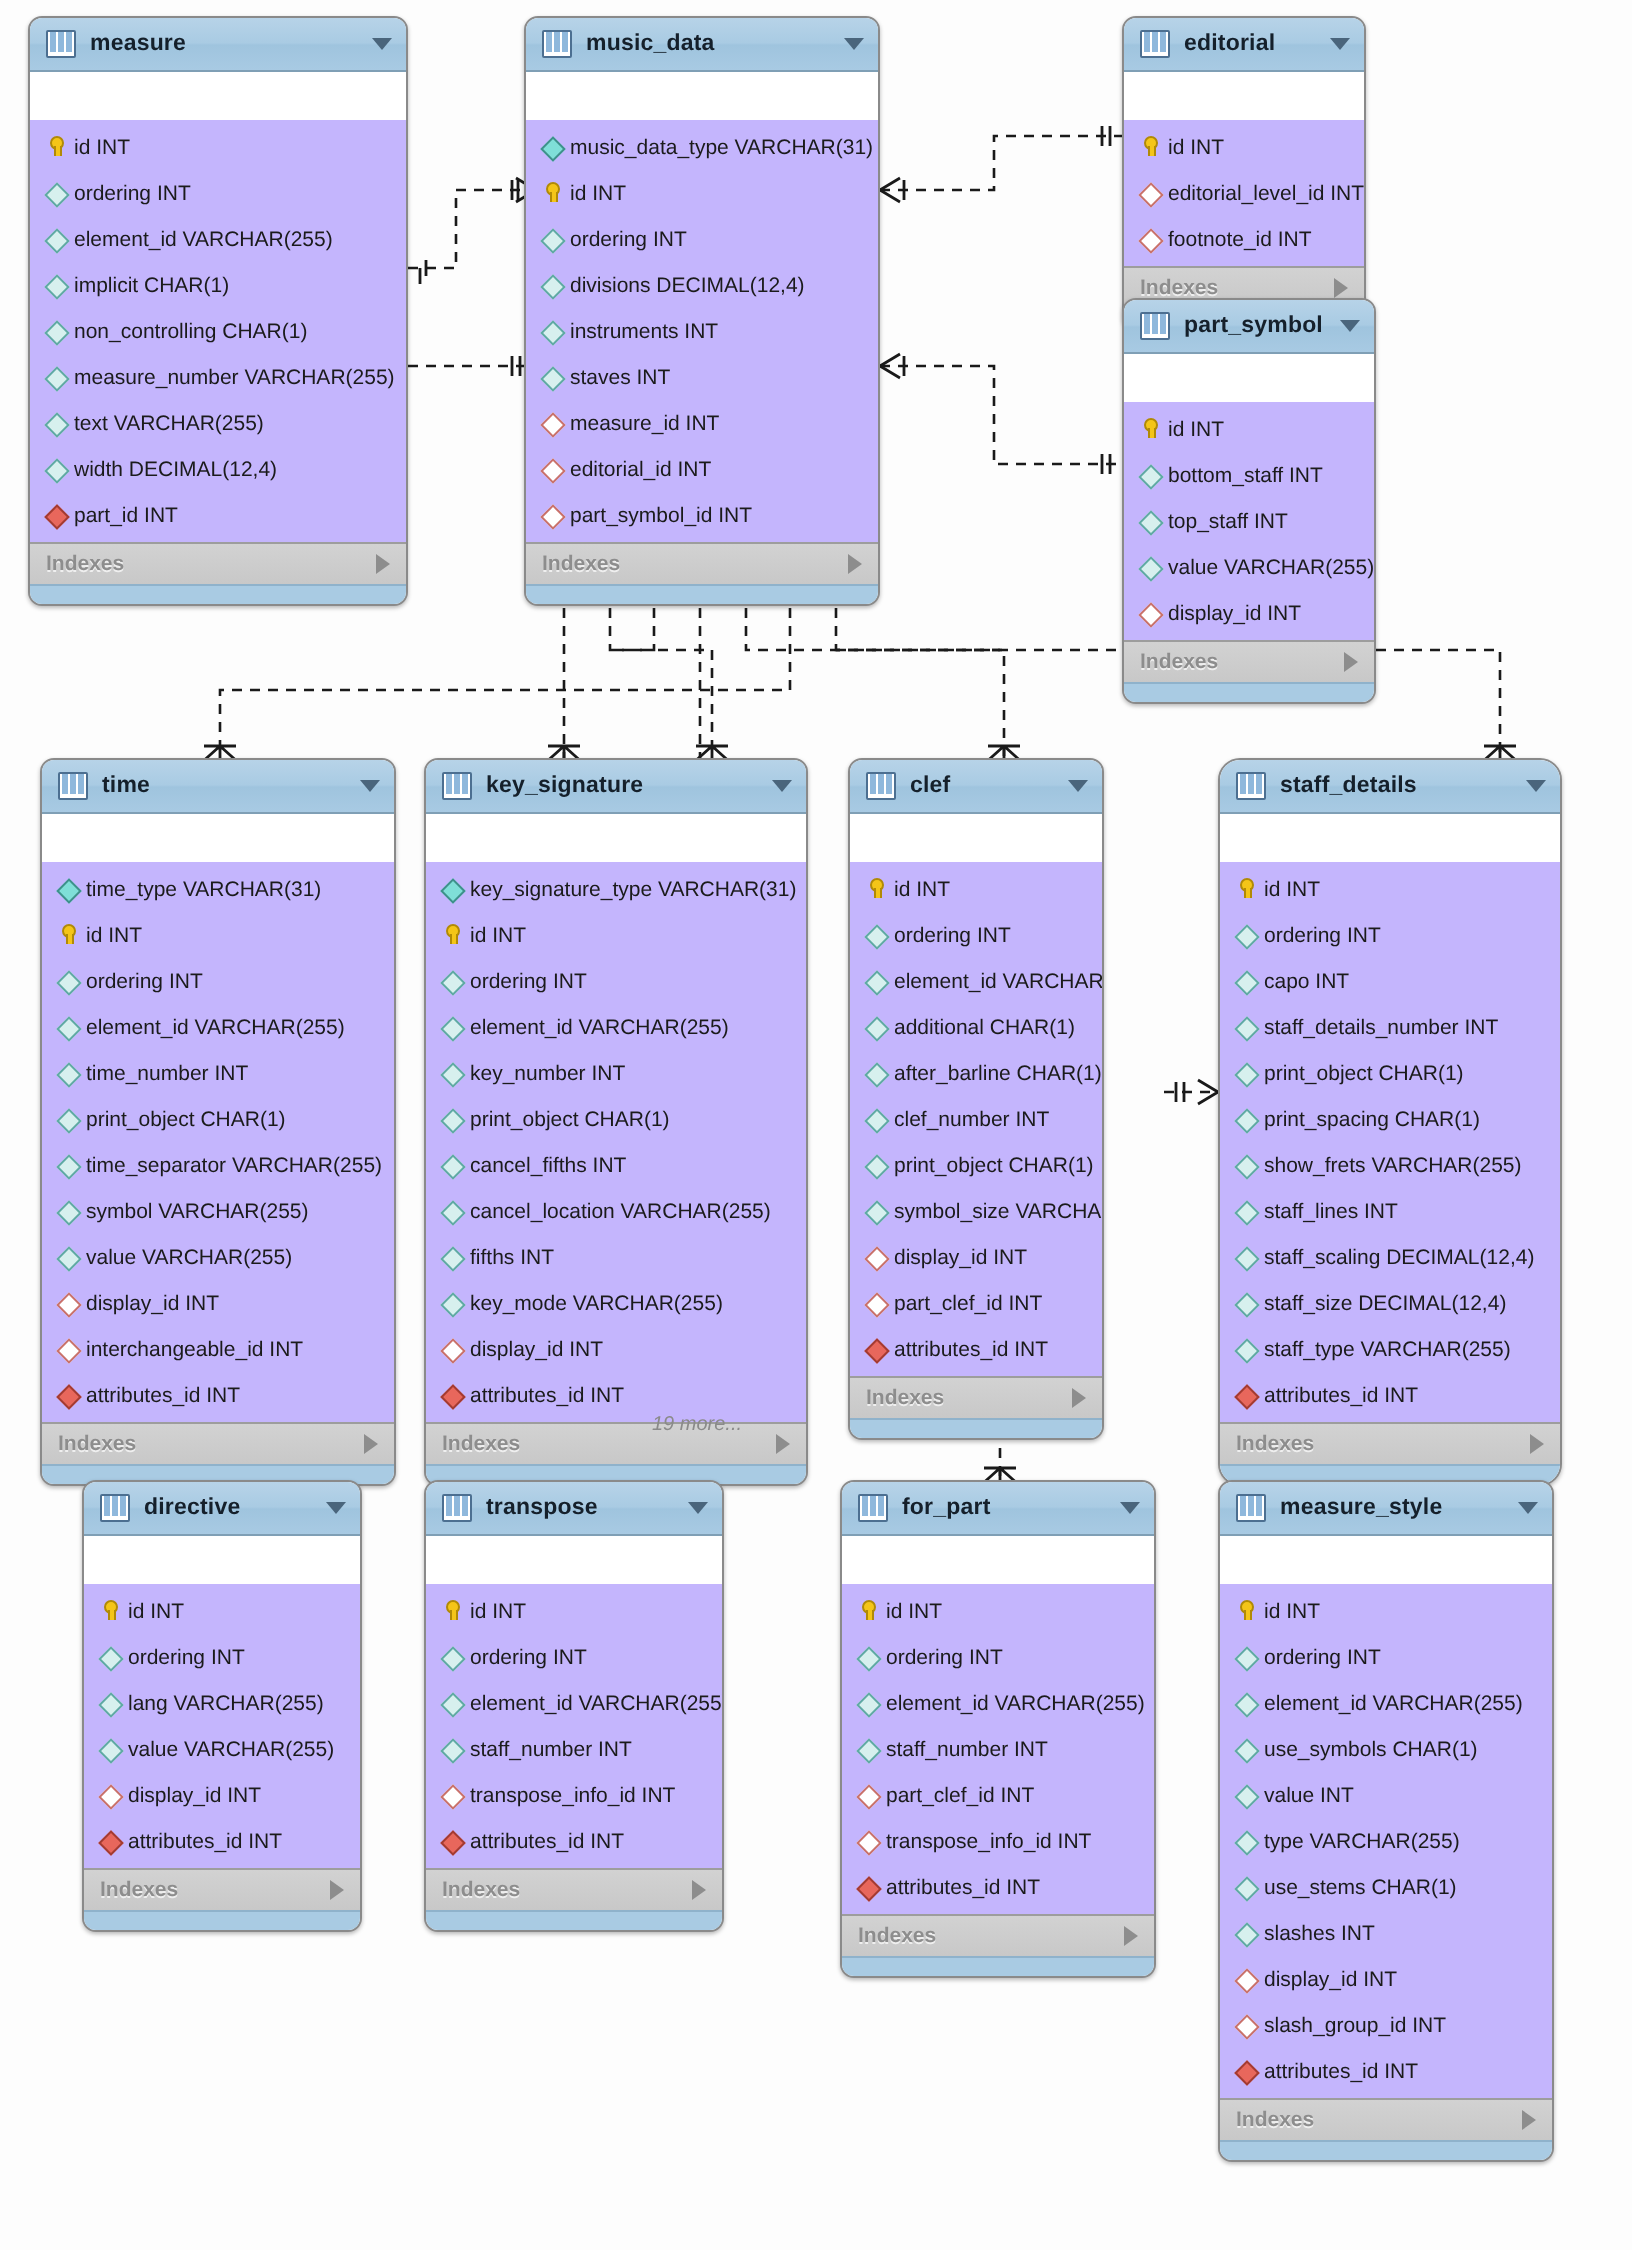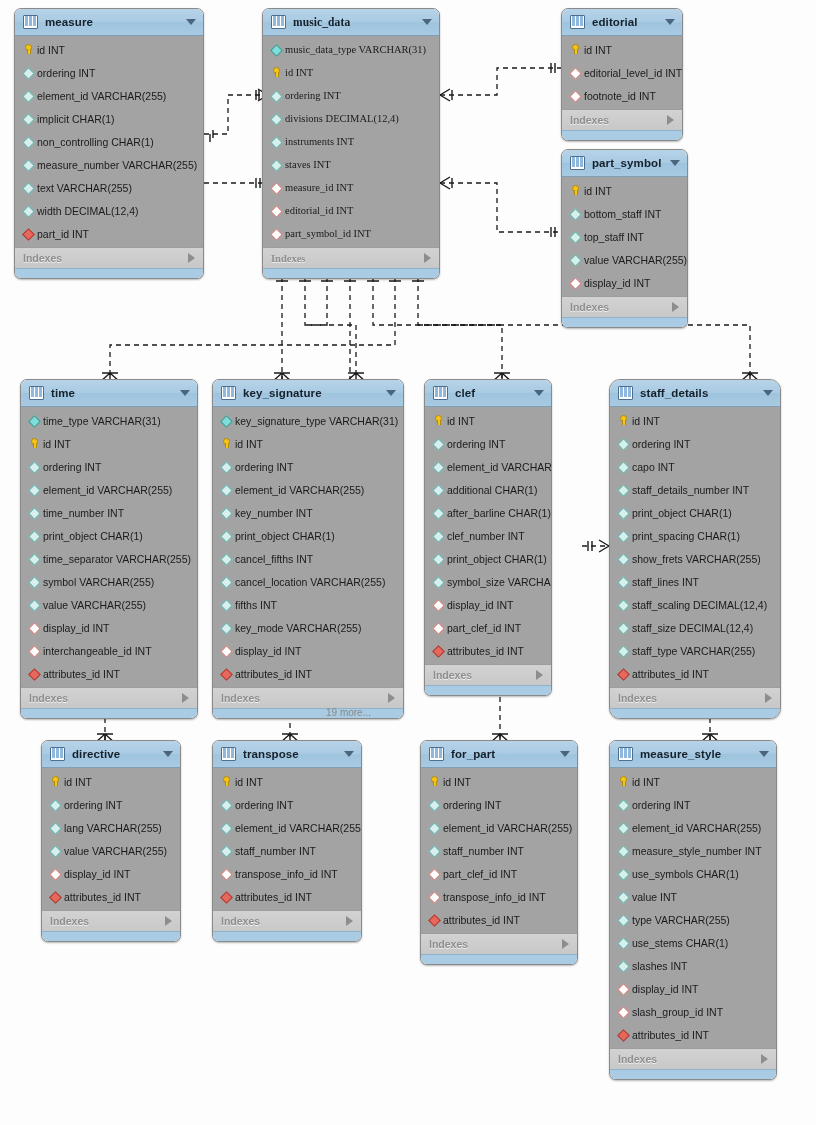--- a/index.html
+++ b/index.html
@@ -50,21 +50,21 @@
     font-size:11.5px;font-weight:bold;color:#15202b;letter-spacing:.1px;
     white-space:nowrap;
   }
   .tbl .hdr .caret{
     margin-left:auto;
     width:0;height:0;
     border-left:5px solid transparent;border-right:5px solid transparent;
     border-top:6px solid #4a657c;
     flex:none;
   }
-  .cols{background:#a3a3a3;padding:2px 4px 2px 0;}
+  .cols{background:#c4b5fd;padding:2px 4px 2px 0;margin-top:24px;}
   .col{
     height:23px;
     display:flex;align-items:center;
     padding-left:7px;
     font-size:10.5px;color:#1b1b1b;
     white-space:nowrap;
   }
   .gl{width:11px;height:11px;flex:none;margin-right:4px;position:relative;}
 
   
@@ -117,20 +117,21 @@
     height:9px;
     background:#a9cbe3;
     border-top:1px solid #8fb2cb;
   }
 
   .morelbl{
     position:absolute;
     font-size:10px;color:#8a8a8a;
     z-index:6;
     white-space:nowrap;
+    font-style:italic;
   }
 </style>
 </head>
 <body>
 
 <div id="canvas">
 
   <svg id="wires" xmlns="http://www.w3.org/2000/svg">
     <g stroke="#1a1a1a" stroke-width="1.3" fill="none" stroke-dasharray="5,4">
 
@@ -245,21 +246,21 @@
           <span class="gl fkf"></span>
           <span>part_id INT</span>
         </div>
       </div>
       <div class="foot">
         <span>Indexes</span>
         <span class="arr"></span>
       </div>
       <div class="tailstrip"></div>
     </div>
-    <div class="tbl" style="left: 262px; top: 8px; width: 178px; font-family: Liberation Serif, serif;">
+    <div class="tbl" style="left: 262px; top: 8px; width: 178px;">
       <div class="hdr">
         <span class="tico"></span>
         <span class="tname">music_data</span>
         <span class="caret"></span>
       </div>
       <div class="cols">
         <div class="col">
           <span class="gl diaf"></span>
           <span>music_data_type VARCHAR(31)</span>
         </div>
@@ -738,24 +739,20 @@
         <div class="col">
           <span class="gl dia"></span>
           <span>ordering INT</span>
         </div>
         <div class="col">
           <span class="gl dia"></span>
           <span>element_id VARCHAR(255)</span>
         </div>
         <div class="col">
           <span class="gl dia"></span>
-          <span>measure_style_number INT</span>
-        </div>
-        <div class="col">
-          <span class="gl dia"></span>
           <span>use_symbols CHAR(1)</span>
         </div>
         <div class="col">
           <span class="gl dia"></span>
           <span>value INT</span>
         </div>
         <div class="col">
           <span class="gl dia"></span>
           <span>type VARCHAR(255)</span>
         </div>

